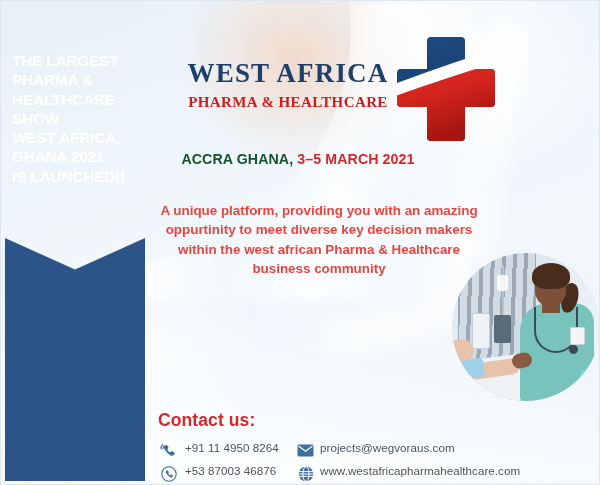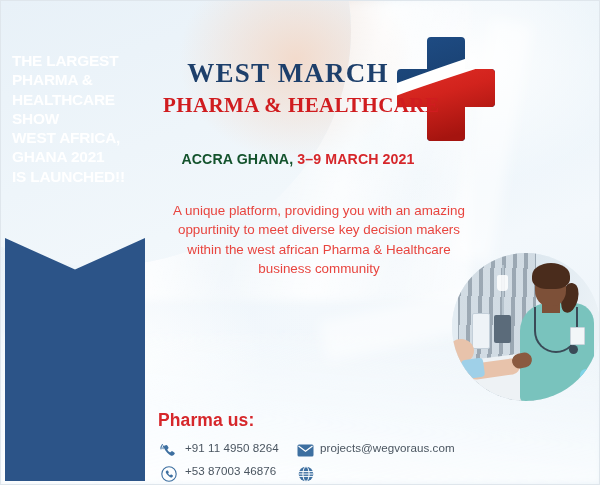--- a/index.html
+++ b/index.html
@@ -92,21 +92,21 @@
     font-weight: 700;
     font-size: 27px;
     letter-spacing: 1.2px;
     color: #1d3f6b;
     line-height: 1.05;
     white-space: nowrap;
   }
   .title-sub {
     font-family: "Liberation Serif", serif;
     font-weight: 700;
-    font-size: 21px;
+    font-size: 15px;
     letter-spacing: 0.4px;
     color: #d01c1f;
     line-height: 1.1;
     margin-top: 7px;
     white-space: nowrap;
   }
 
   .event-line {
     position: absolute;
     left: 162px; top: 150px;
@@ -120,21 +120,21 @@
   .event-city { color: #14532d; }
   .event-date { color: #d6272b; }
 
   .pitch {
     position: absolute;
     left: 158px; top: 200px;
     width: 320px;
     text-align: center;
     color: #e8453f;
     font-size: 13.4px;
-    font-weight: 400;
+    font-weight: 700;
     line-height: 1.45;
   }
 
   
   .blue-panel {
     position: absolute;
     left: 4px; top: 237px;
     width: 140px; height: 243px;
     background: #2c5488;
     clip-path: polygon(0% 0%, 0% 100%, 100% 100%, 100% 0%, 50% 13%);
@@ -313,26 +313,26 @@
       </clipPath>
     </defs>
     <g clip-path="url(#crossclip)">
       <rect x="0" y="0" width="98" height="104" fill="url(#gnavy)"></rect>
       <path d="M-10 54 Q34 40 110 16 L110 104 L-10 104 Z" fill="url(#gred)"></path>
       <path d="M-10 50 Q30 34 110 8 L110 22 Q34 46 -10 62 Z" fill="#ffffff"></path>
     </g>
   </svg>
 
   <div class="title-block">
-    <div class="title-main">WEST MARCH</div>
+    <div class="title-main">WEST AFRICA</div>
     <div class="title-sub">PHARMA &amp; HEALTHCARE</div>
   </div>
 
   <div class="event-line">
-    <span class="event-city">ACCRA GHANA, </span><span class="event-date">3–9 MARCH 2021</span>
+    <span class="event-city">ACCRA GHANA, </span><span class="event-date">3–5 MARCH 2021</span>
   </div>
 
   <div class="pitch">A unique platform, providing you with an amazing oppurtinity to meet diverse key decision makers within the west african Pharma &amp; Healthcare business community</div>
 
   <div class="blue-panel"></div>
   <div class="blue-panel-text">
     <div>THE LARGEST</div>
     <div>PHARMA &amp;</div>
     <div>HEALTHCARE</div>
     <div>SHOW</div>
@@ -357,21 +357,21 @@
     <div class="np-nurse-pony"></div>
     <div class="np-nurse-head"></div>
     <div class="np-nurse-hair"></div>
     <div class="np-steth"></div>
     <div class="np-steth-bell"></div>
     <div class="np-badge"></div>
     <div class="np-hand"></div>
     <div class="np-glove"></div>
   </div>
 
-  <div class="contact-title">Pharma us:</div>
+  <div class="contact-title">Contact us:</div>
 
   <div class="contact-rows">
 
     <div class="contact-row">
       <span class="c-icon">
         <svg width="17" height="16" viewBox="0 0 17 16">
           <path d="M5.6 2.2c.6-.5 1.3-.3 1.7.3l1.1 1.7c.3.5.2 1-.2 1.4l-.7.6c-.2.2-.2.4-.1.6.5 1.1 1.4 2 2.5 2.5.2.1.4 0 .6-.1l.6-.7c.4-.4.9-.5 1.4-.2l1.7 1.1c.6.4.8 1.1.3 1.7l-.8 1c-.6.7-1.6.9-2.5.6C8.6 11.5 5.5 8.4 4.1 5.3c-.4-.9-.2-1.9.5-2.5z" fill="#3d6fa0"></path>
           <path d="M2.4 1.5C1.3 2.8.8 4.3 1 5.9" stroke="#3d6fa0" stroke-width="1.1" fill="none" stroke-linecap="round"></path>
           <path d="M3.9 2.9c-.7.8-1 1.8-.9 2.8" stroke="#3d6fa0" stroke-width="1.1" fill="none" stroke-linecap="round"></path>
         </svg>
@@ -394,17 +394,18 @@
         </svg>
       </span>
       <span class="c-text c-phone">+53 87003 46876</span>
       <span class="c-icon c-icon2">
         <svg width="16" height="16" viewBox="0 0 16 16">
           <circle cx="8" cy="8" r="7.3" fill="#3d6fa0"></circle>
           <ellipse cx="8" cy="8" rx="3.1" ry="7.3" fill="none" stroke="#ffffff" stroke-width="1"></ellipse>
           <path d="M1 5.6h14M1 10.4h14M0.7 8h14.6" stroke="#ffffff" stroke-width="1"></path>
         </svg>
       </span>
+      <span class="c-text c-val2">www.westafricapharmahealthcare.com</span>
     </div>
 
   </div>
 
 </div>
 
 </body></html>

